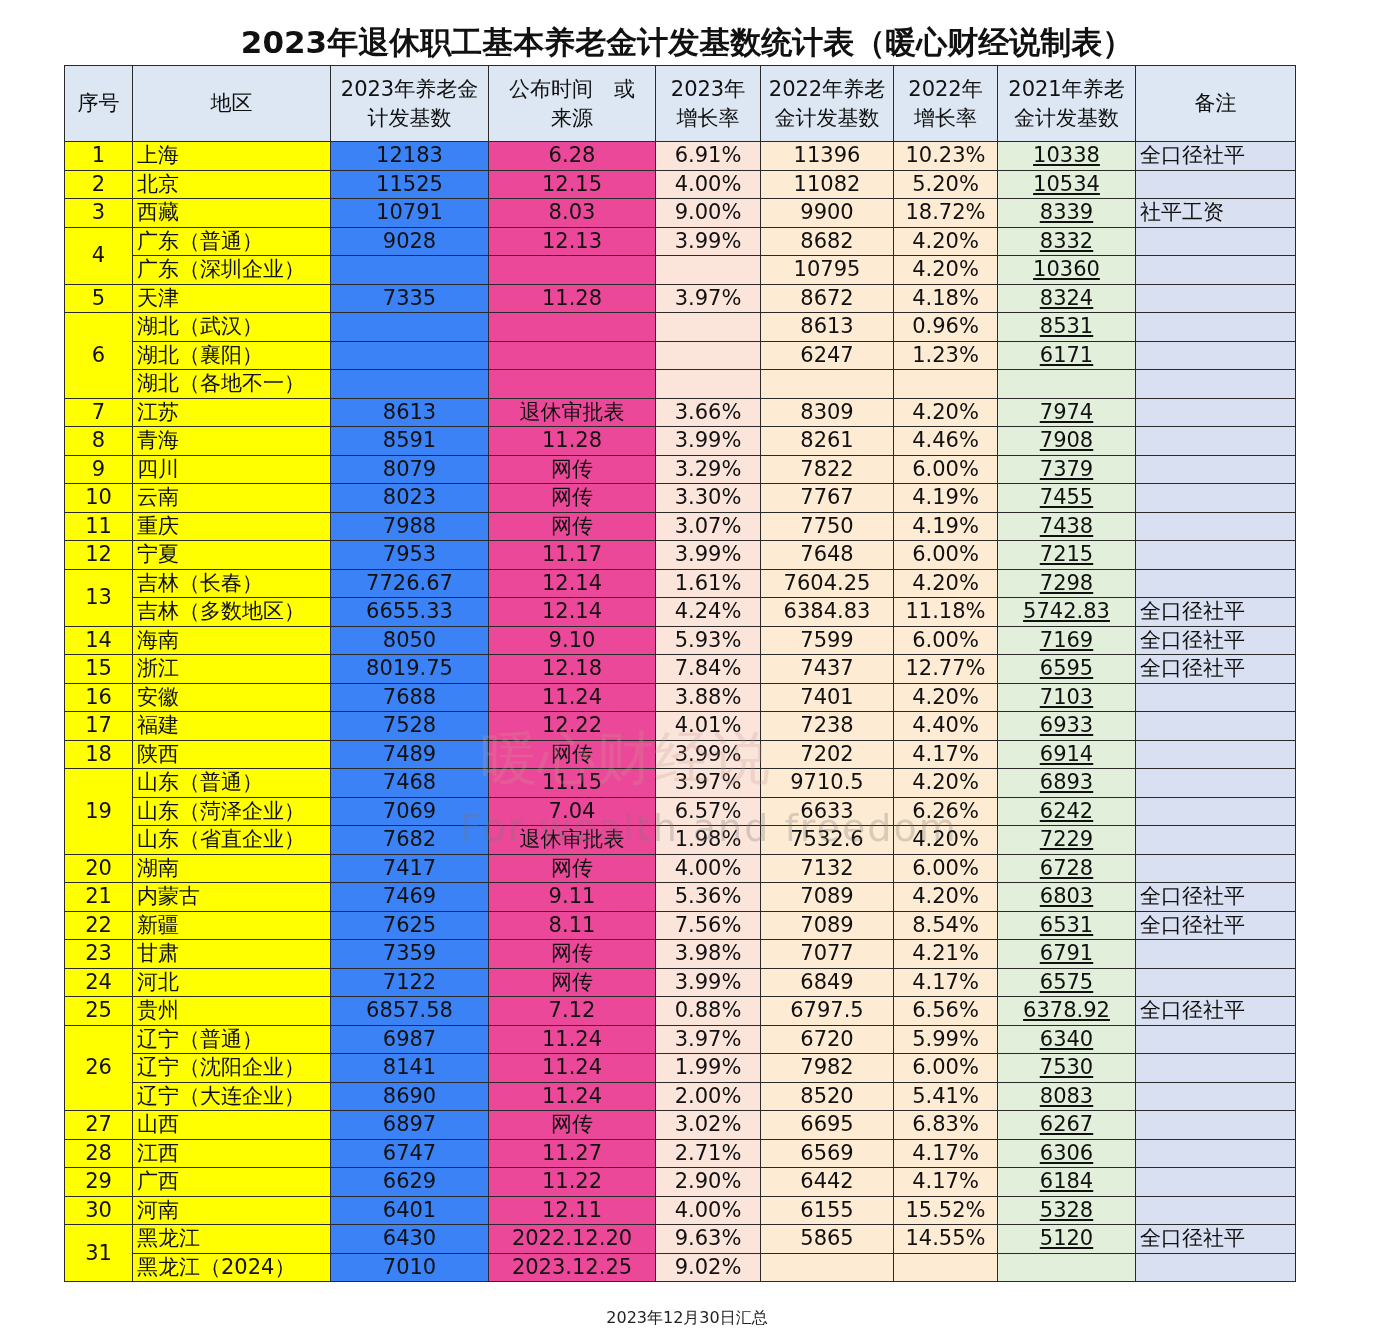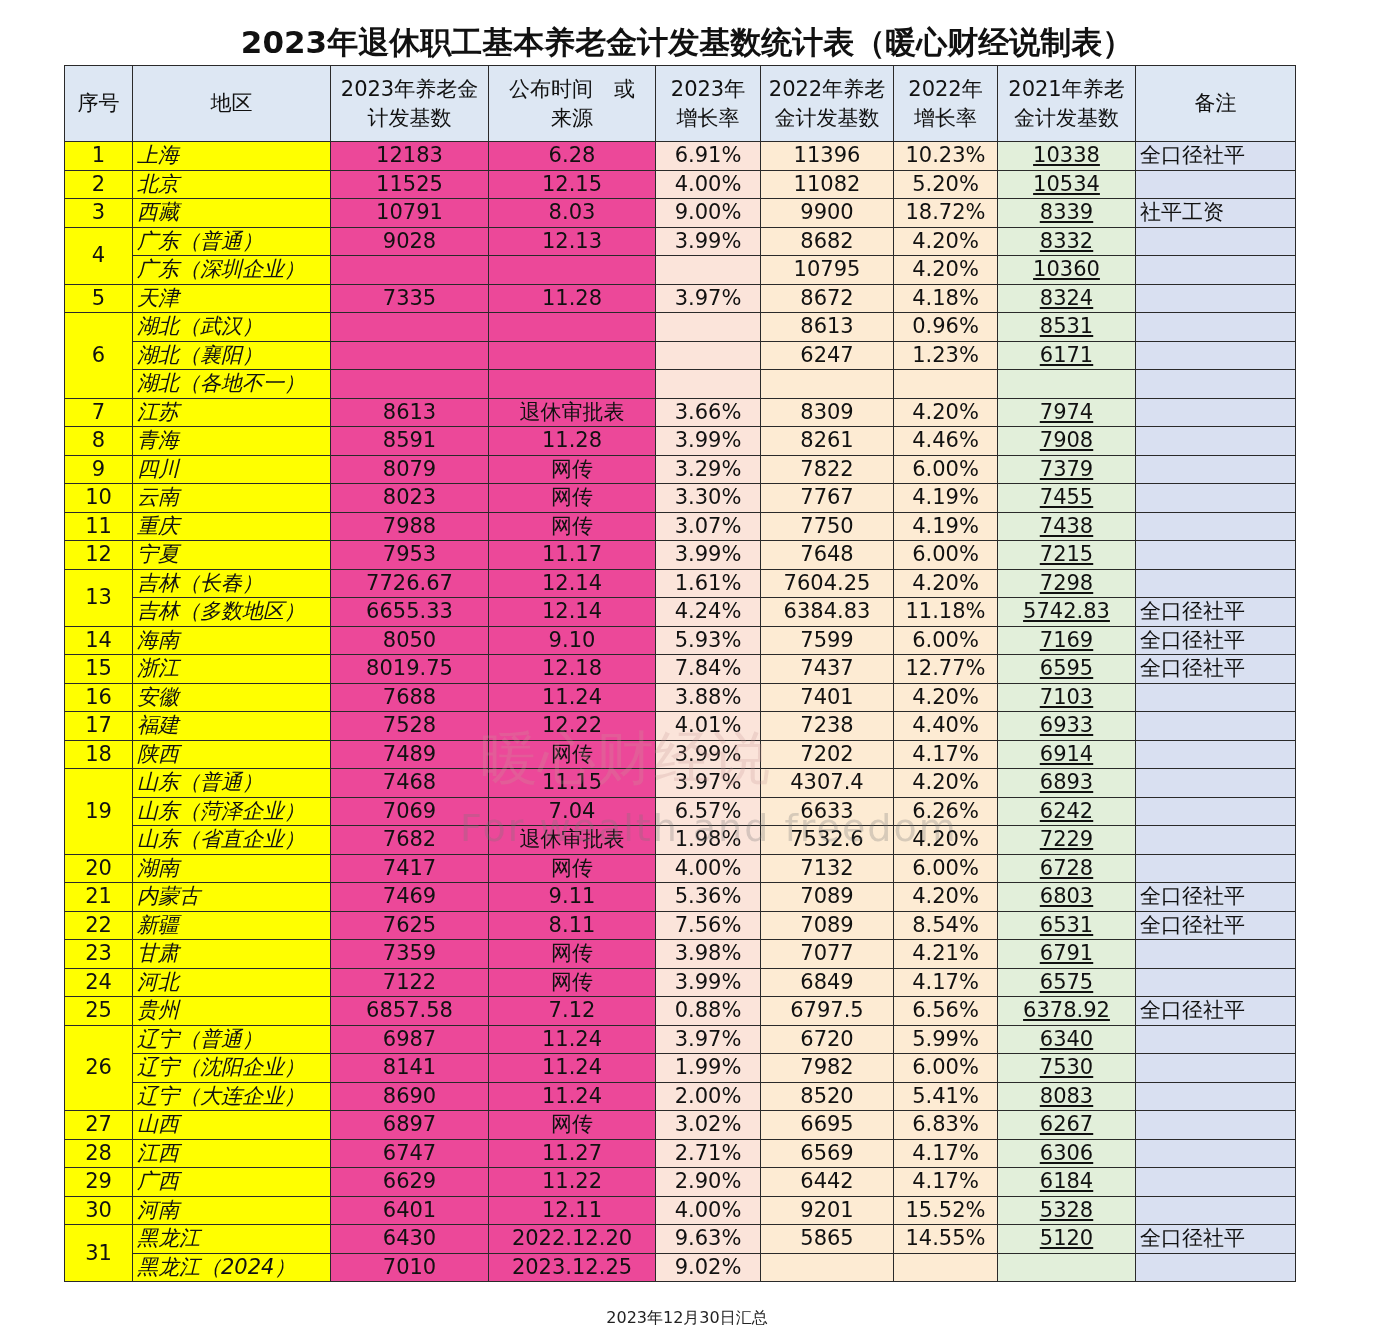--- a/index.html
+++ b/index.html
@@ -3,22 +3,22 @@
 <meta charset="utf-8">
 <style>
   html,body{margin:0;padding:0;background:#ffffff;}
   body{width:1374px;height:1340px;position:relative;overflow:hidden;font-family:"DejaVu Sans","Liberation Sans",sans-serif;color:#111;}
   .title{position:absolute;left:0;top:22px;width:1374px;text-align:center;font-size:31px;font-weight:bold;letter-spacing:0px;color:#111;}
   table.main{position:absolute;left:64px;top:65px;border-collapse:collapse;table-layout:fixed;width:1231px;}
   table.main td, table.main th{border:1.5px solid #2a2a2a;padding:0;overflow:hidden;white-space:nowrap;}
   table.main th{background:#dde7f3;font-weight:normal;font-size:21px;line-height:29px;height:75px;text-align:center;}
   table.main td{height:27.5px;font-size:21px;line-height:27px;text-align:center;}
   td.c-idx{background:#ffff00;}
-  td.c-region{background:#ffff00;text-align:left !important;padding-left:4px !important;font-style:italic;}
-  td.c-2023{background:#ec4899;}
+  td.c-region{background:#ffff00;text-align:left !important;padding-left:4px !important;}
+  td.c-2023{background:#3b82f6;}
   td.c-src{background:#ec4899;}
   td.c-g23{background:#fbe4da;}
   td.c-2022{background:#fdebd3;}
   td.c-g22{background:#fdebd3;}
   td.c-2021{background:#e2efda;text-decoration:underline;}
   td.c-note{background:#d9e0f1;text-align:left !important;padding-left:4px !important;}
   .footer{position:absolute;left:0;top:1308px;width:1374px;text-align:center;font-size:16px;color:#222;}
   .wm{position:absolute;pointer-events:none;}
   .wm-text{left:460px;top:806px;font-size:38px;color:rgba(120,120,120,0.28);letter-spacing:2px;}
   .wm-cn{left:480px;top:720px;font-size:58px;color:rgba(200,150,150,0.25);font-family:"DejaVu Serif",serif;}
@@ -321,21 +321,21 @@
         <td class="c-g22">4.17%</td>
         <td class="c-2021">6914</td>
         <td class="c-note"></td>
       </tr>
       <tr>
         <td class="c-idx" rowspan="3">19</td>
         <td class="c-region">山东（普通）</td>
         <td class="c-2023">7468</td>
         <td class="c-src">11.15</td>
         <td class="c-g23">3.97%</td>
-        <td class="c-2022">4307.4</td>
+        <td class="c-2022">9710.5</td>
         <td class="c-g22">4.20%</td>
         <td class="c-2021">6893</td>
         <td class="c-note"></td>
       </tr>
       <tr>
         <td class="c-region">山东（菏泽企业）</td>
         <td class="c-2023">7069</td>
         <td class="c-src">7.04</td>
         <td class="c-g23">6.57%</td>
         <td class="c-2022">6633</td>
@@ -482,21 +482,21 @@
         <td class="c-g22">4.17%</td>
         <td class="c-2021">6184</td>
         <td class="c-note"></td>
       </tr>
       <tr>
         <td class="c-idx" rowspan="1">30</td>
         <td class="c-region">河南</td>
         <td class="c-2023">6401</td>
         <td class="c-src">12.11</td>
         <td class="c-g23">4.00%</td>
-        <td class="c-2022">9201</td>
+        <td class="c-2022">6155</td>
         <td class="c-g22">15.52%</td>
         <td class="c-2021">5328</td>
         <td class="c-note"></td>
       </tr>
       <tr>
         <td class="c-idx" rowspan="2">31</td>
         <td class="c-region">黑龙江</td>
         <td class="c-2023">6430</td>
         <td class="c-src">2022.12.20</td>
         <td class="c-g23">9.63%</td>

